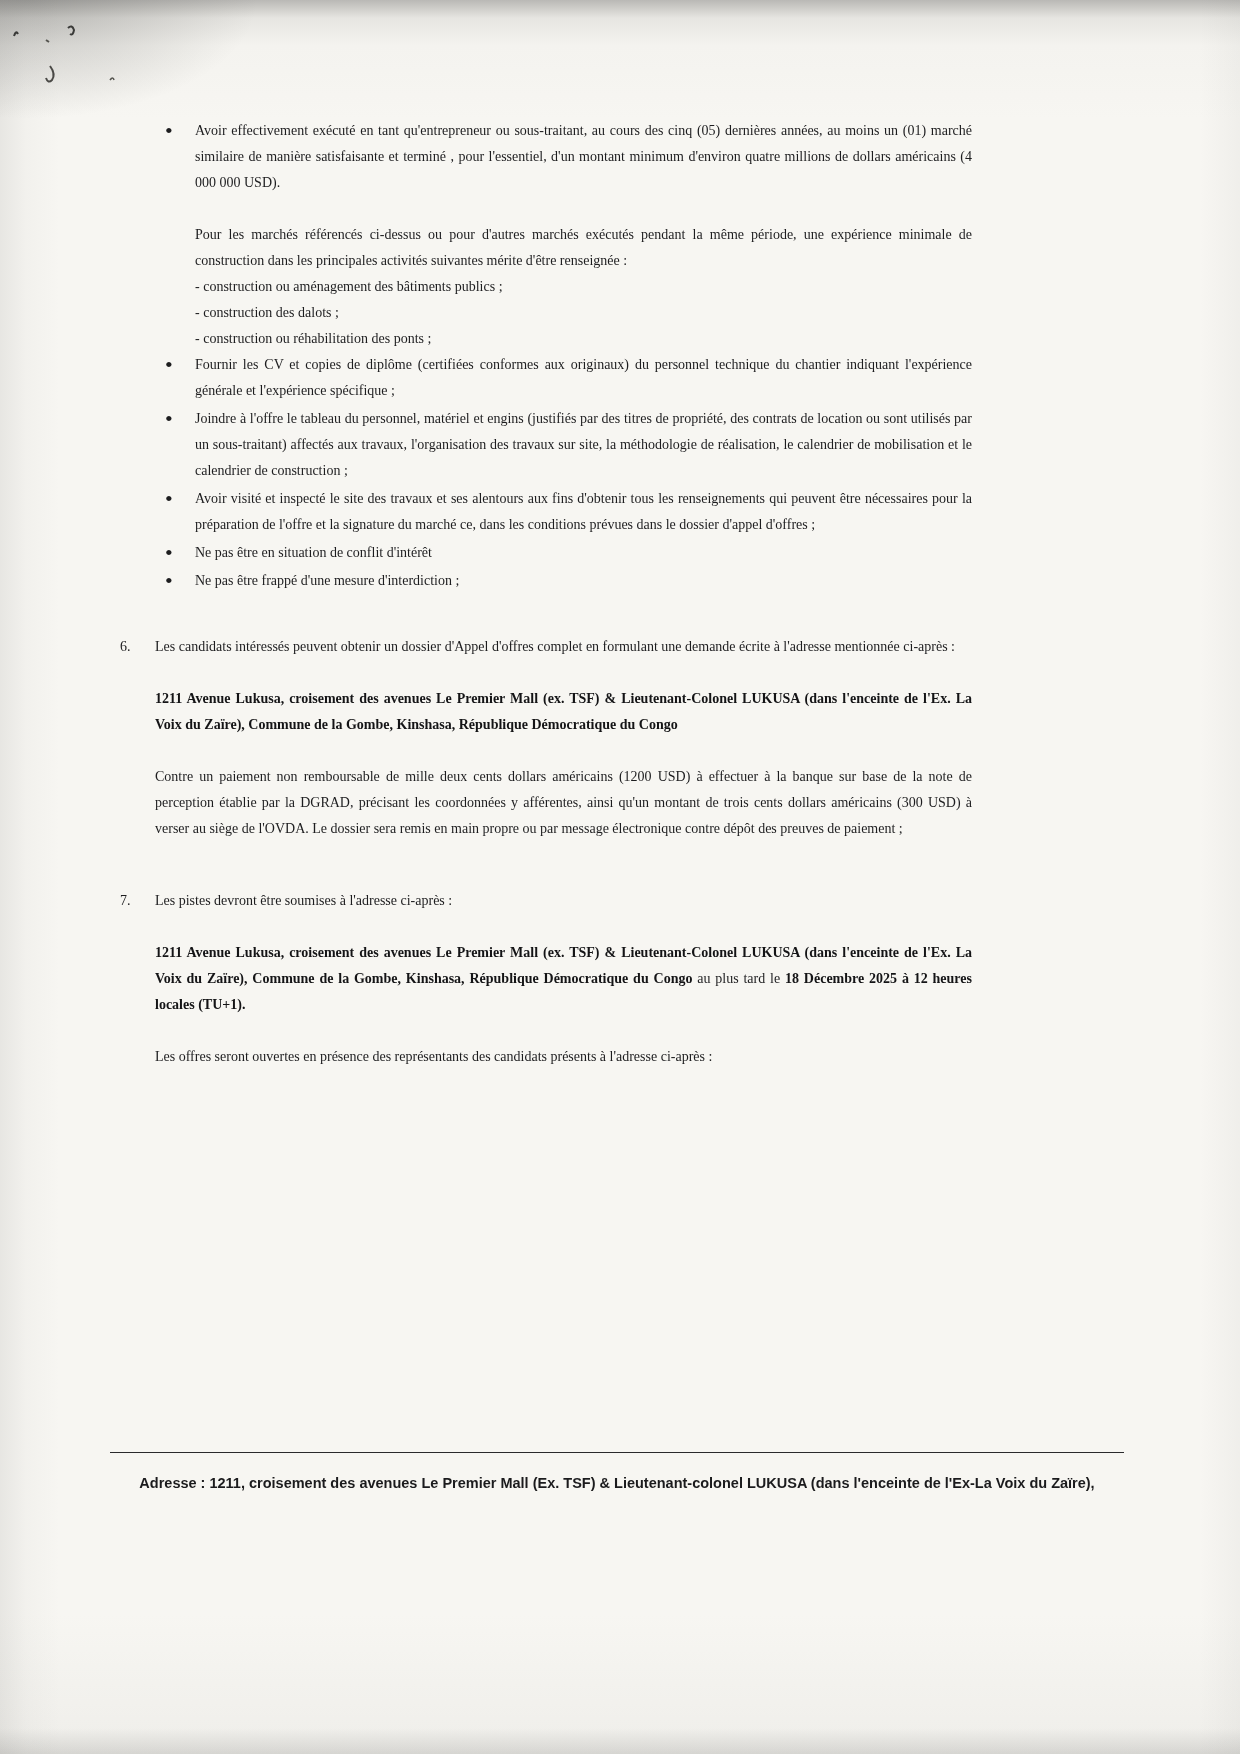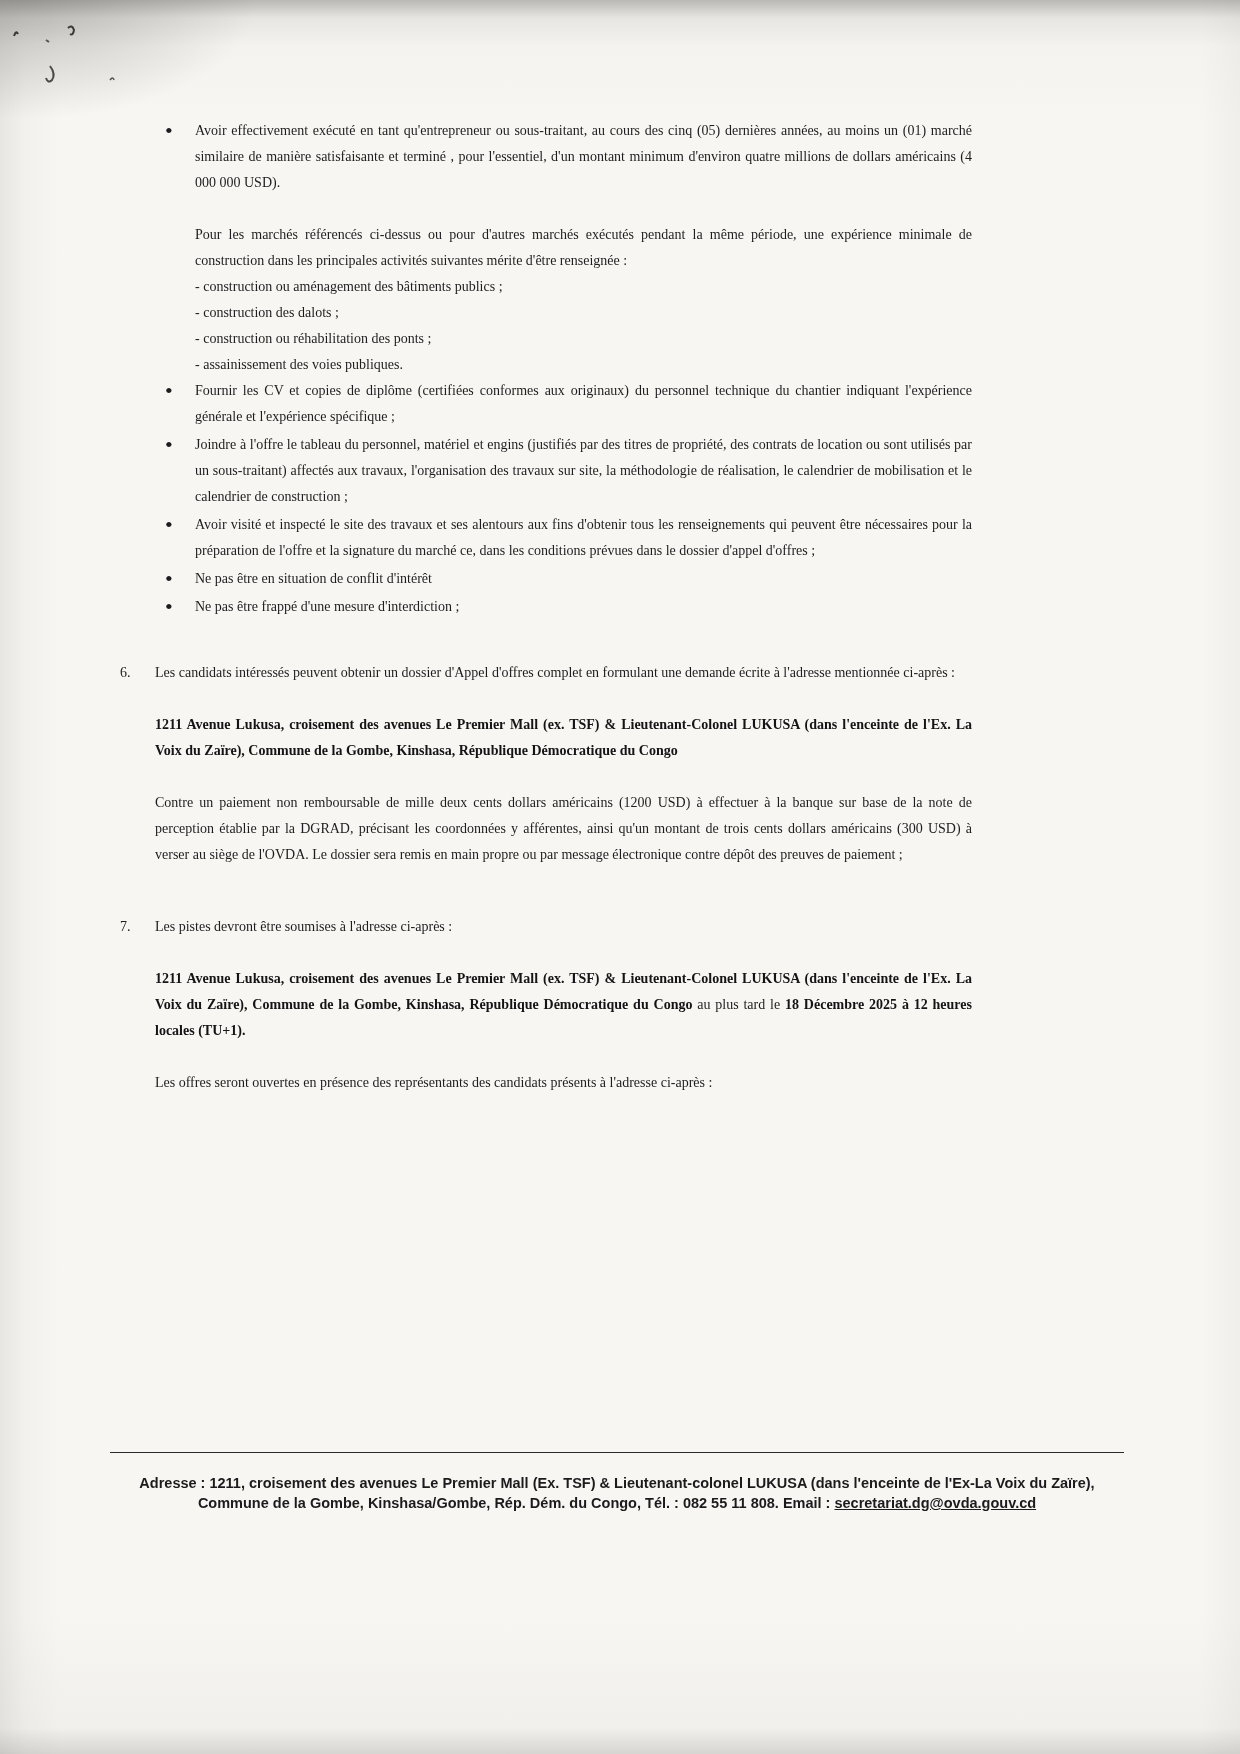--- a/index.html
+++ b/index.html
@@ -83,21 +83,20 @@
         <span>Avoir effectivement exécuté en tant qu'entrepreneur ou  sous-traitant, au cours des cinq (05) dernières années, au moins un (01) marché similaire de manière satisfaisante et terminé , pour l'essentiel, d'un montant minimum d'environ quatre millions de dollars américains (4 000 000 USD).</span>
       </li>
     </ul>
 
     <div class="indent-block gap-sm">
       <p class="para">Pour les marchés référencés ci-dessus ou pour d'autres marchés exécutés pendant la même période, une expérience minimale de construction dans les principales activités suivantes mérite d'être renseignée :</p>
       <div class="dash-list">
         <div>- construction ou aménagement des bâtiments publics ;</div>
         <div>- construction des dalots ;</div>
         <div>- construction ou réhabilitation des ponts ;</div>
-        <div>- assainissement des voies publiques.</div>
       </div>
     </div>
 
     <ul class="bullets gap-lg">
       <li>
         <span class="bullet-marker"></span>
         <span>Fournir les CV et copies de diplôme (certifiées conformes aux originaux) du personnel technique du chantier indiquant l'expérience générale et l'expérience spécifique ;</span>
       </li>
       <li>
         <span class="bullet-marker"></span>
@@ -132,17 +131,16 @@
         <p class="para">Les pistes devront être soumises à l'adresse ci-après :</p>
         <p class="para gap-sm"><span class="bold">1211 Avenue Lukusa, croisement des avenues Le Premier Mall (ex. TSF) &amp; Lieutenant-Colonel LUKUSA (dans l'enceinte de l'Ex. La Voix du Zaïre), Commune de la Gombe, Kinshasa, République Démocratique du Congo</span><span> au plus tard le </span><span class="bold">18 Décembre 2025 à 12 heures locales (TU+1).</span></p>
         <p class="para gap-sm">Les offres seront ouvertes en présence des représentants des candidats présents à l'adresse ci-après :</p>
       </div>
     </div>
 
   </div>
 
   <div class="footer">
     <div>Adresse : 1211, croisement des avenues Le Premier Mall (Ex. TSF) &amp; Lieutenant-colonel LUKUSA (dans l'enceinte de l'Ex-La Voix du Zaïre),</div>
-    <div><span>Commune de la Gombe, Kinshasa/Gombe, Rép. Dém. du Congo, Tél. : 082 55 11 808. Email : </span><a class="email" href="#">secretariat.dg@ovda.gouv.cd</a></div>
   </div>
 
   <div class="bottom-shade"></div>
 </div>
 
 </body></html>

